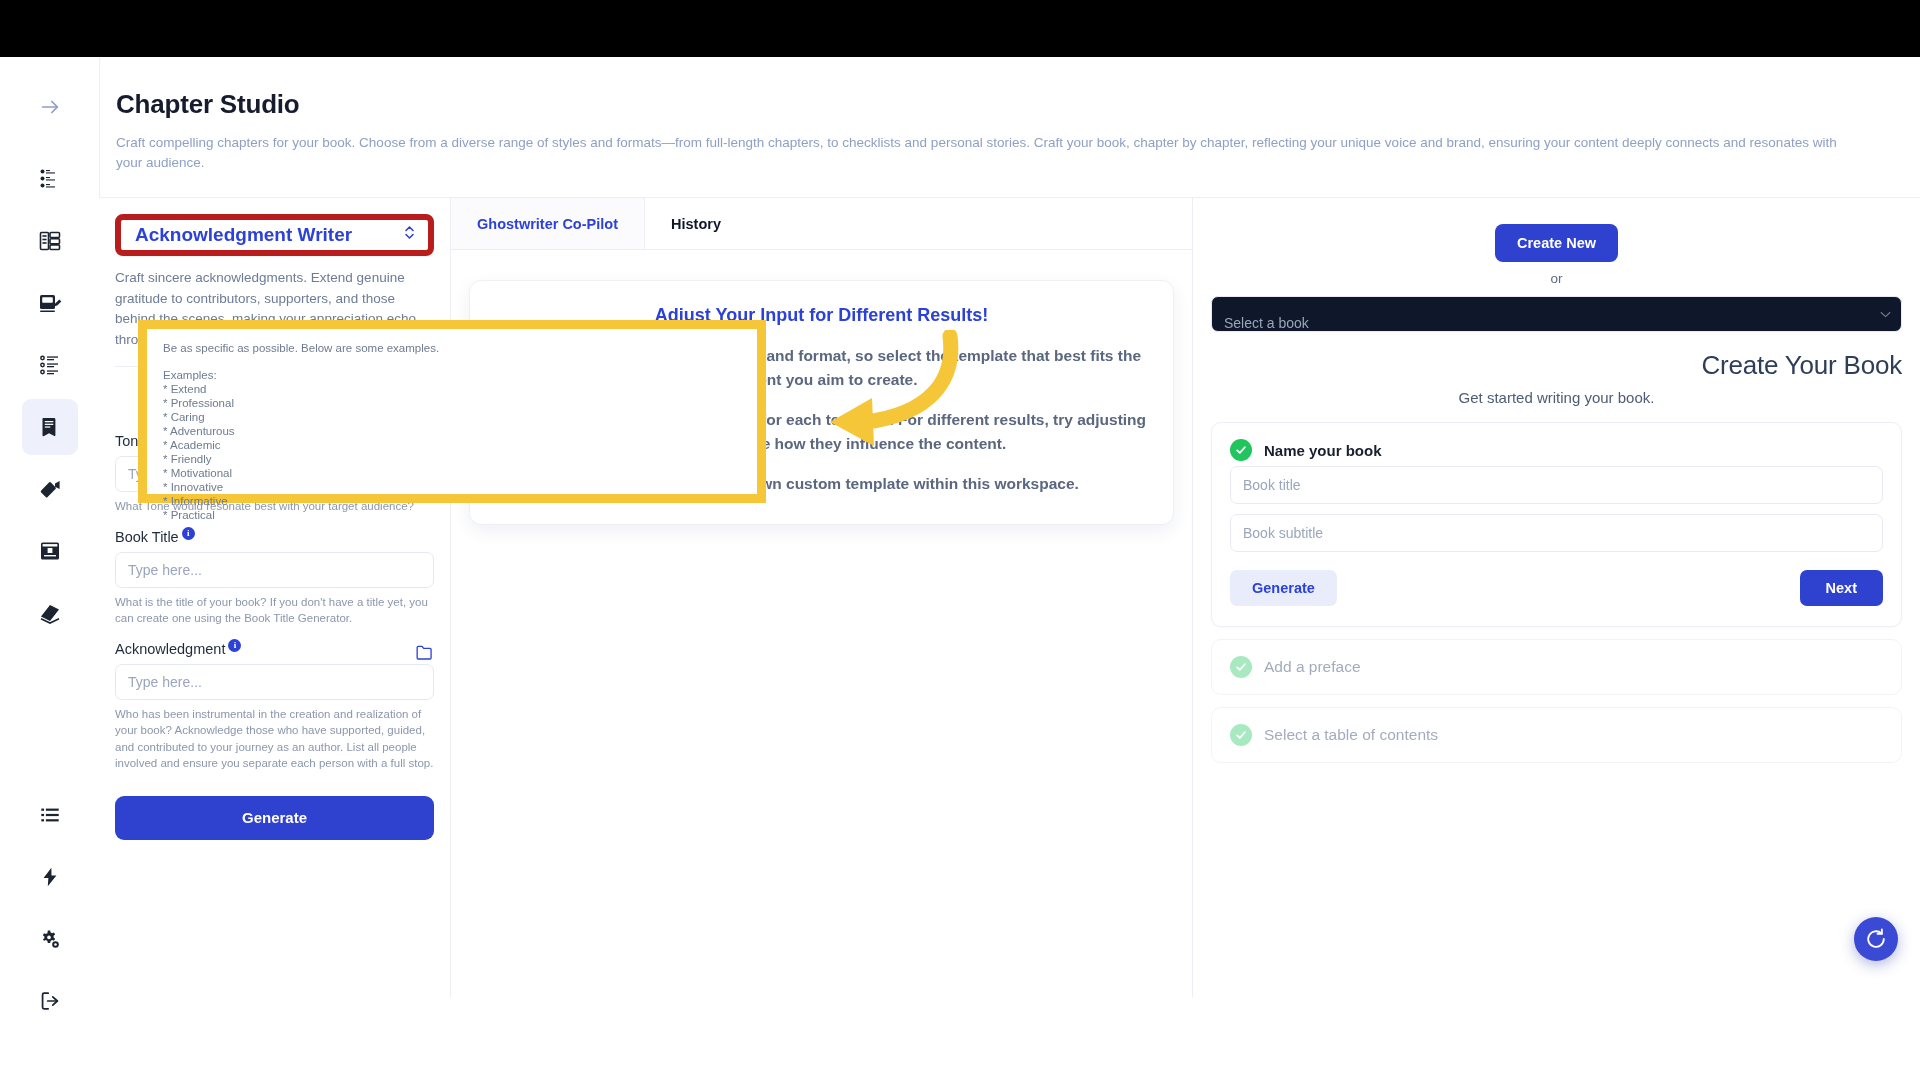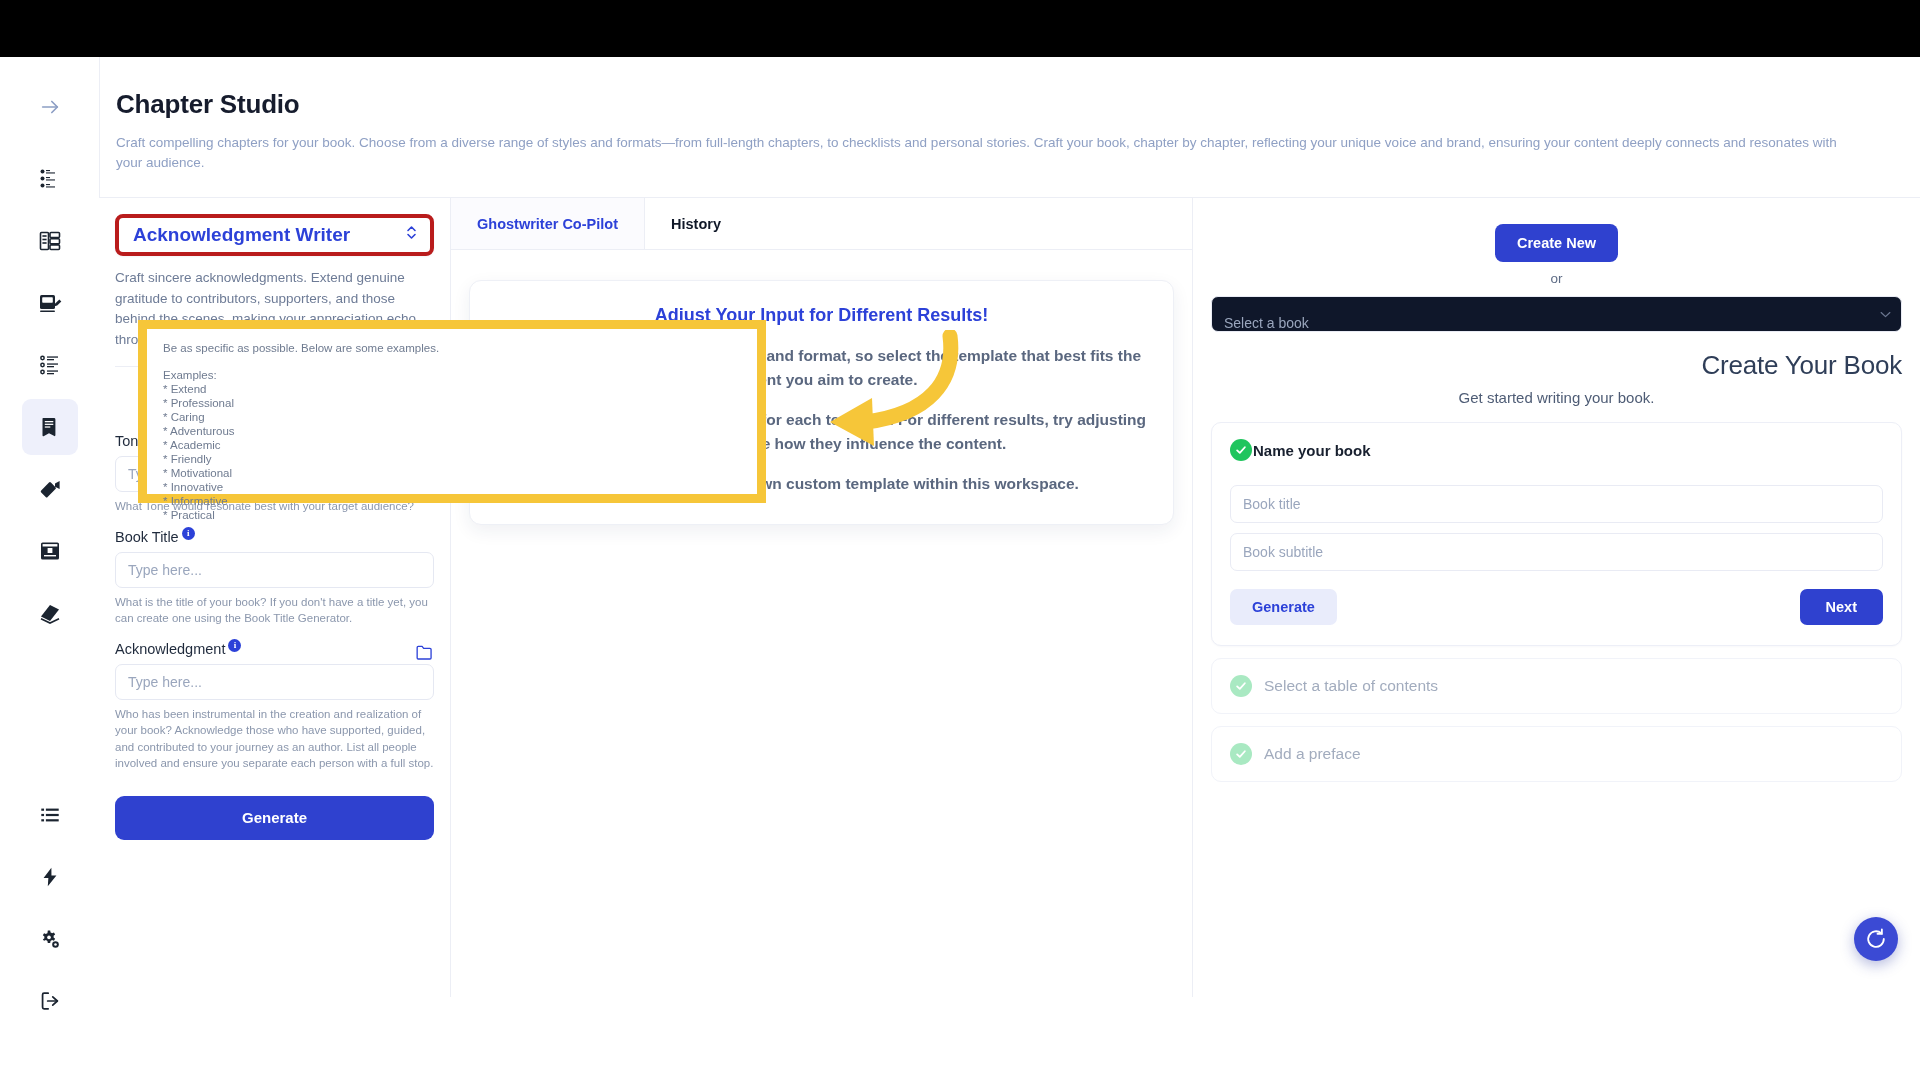--- a/index.html
+++ b/index.html
@@ -70,21 +70,21 @@
   }
   .col-left  { width: 352px; border-right: 1px solid #eceef5; position: relative; }
   .col-mid   { width: 742px; border-right: 1px solid #eceef5; position: relative; background:#fff; }
   .col-right { flex: 1; position: relative; }
 
   
   .tpl-wrap { padding: 16px 16px 0 16px; }
   .tpl-select {
     position: relative;
     height: 42px;
-    border: 4px solid #b91c1c;
+    border: 6px solid #b91c1c;
     border-radius: 8px;
     background: #fff;
     display: flex; align-items: center;
     padding: 0 34px 0 14px;
     box-shadow: 0 1px 2px rgba(30,40,90,.05);
     cursor: pointer;
   }
   .tpl-select span {
     font-size: 19px; font-weight: 700; color: #2c41d8;
     white-space: nowrap; overflow: hidden; text-overflow: ellipsis;
@@ -210,21 +210,21 @@
     color:#2f3e58; margin-top: 18px; letter-spacing:-0.2px;
   }
   .cyb-sub {
     text-align:center; font-size: 15px; color:#4e5c75; margin-top: 8px; margin-bottom: 16px;
   }
   .step-card {
     border:1px solid #edeff7; border-radius: 10px;
     background:#fff; padding: 16px 18px 20px 18px;
     box-shadow: 0 1px 2px rgba(30,40,90,.03);
   }
-  .step-head { display:flex; align-items:center; gap:1px; margin-bottom: 24px; }
+  .step-head { display:flex; align-items:center; gap:12px; margin-bottom: 5px; }
   .chk {
     width:22px; height:22px; border-radius:50%;
     background:#20c55e; display:flex; align-items:center; justify-content:center;
   }
   .chk.dim { background:#a9e9c2; }
   .chk svg { display:block; }
   .step-title { font-size: 15px; font-weight: 700; color:#18202f; }
   .step-title.dim { color:#a2acbe; font-weight:400; font-size: 15.5px; }
   .bk-input {
     width:100%; height:38px; border:1px solid #e9ebf4; border-radius:7px;
@@ -520,30 +520,30 @@
           </div>
         </div>
 
 
         <div class="step-row">
           <span class="chk dim">
             <svg width="12" height="12" viewBox="0 0 14 14" fill="none" stroke="#fff" stroke-width="2.1" stroke-linecap="round" stroke-linejoin="round">
                 <polyline points="2.5,7.4 5.6,10.4 11.5,3.8"></polyline>
               </svg>
           </span>
-          <span class="step-title dim">Select a table of contents</span>
+          <span class="step-title dim">Add a preface</span>
         </div>
 
         <div class="step-row">
           <span class="chk dim">
             <svg width="12" height="12" viewBox="0 0 14 14" fill="none" stroke="#fff" stroke-width="2.1" stroke-linecap="round" stroke-linejoin="round">
                 <polyline points="2.5,7.4 5.6,10.4 11.5,3.8"></polyline>
               </svg>
           </span>
-          <span class="step-title dim">Add a preface</span>
+          <span class="step-title dim">Select a table of contents</span>
         </div>
       </div>
 
       <div class="help-fab">
         <svg width="22" height="22" viewBox="0 0 24 24" fill="none" stroke="#fff" stroke-width="2" stroke-linecap="round">
           <path d="M20.5 12a8.5 8.5 0 1 1 -2.6 -6.1"></path>
             <polyline points="18.4,1.6 18.4,6.4 13.6,6.4"></polyline>
         </svg>
       </div>
     </div>

